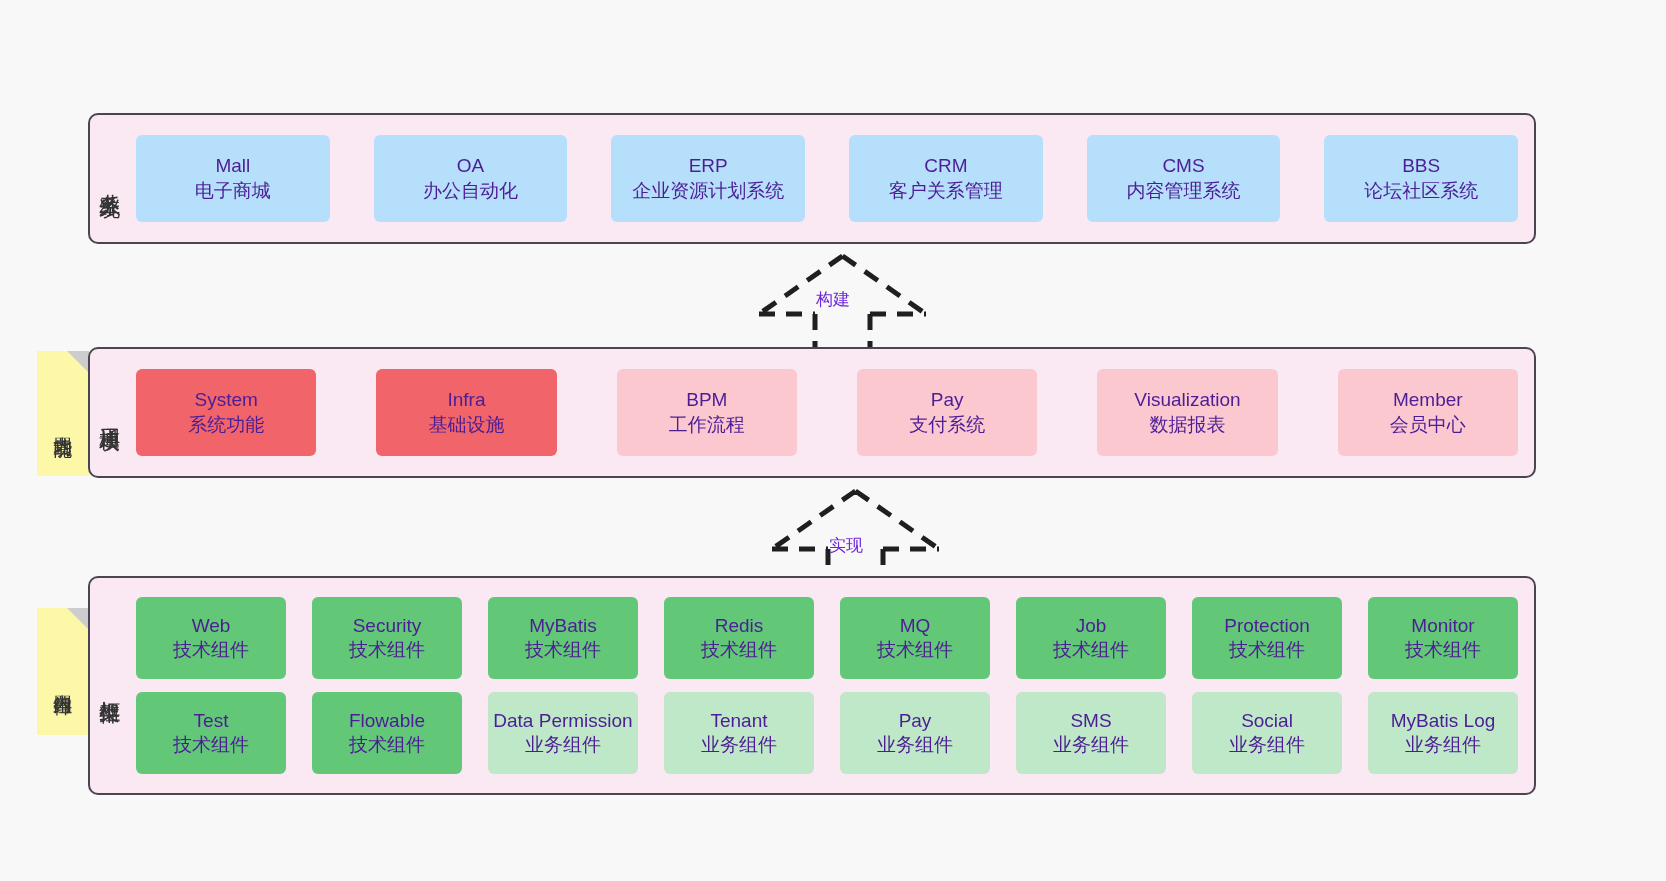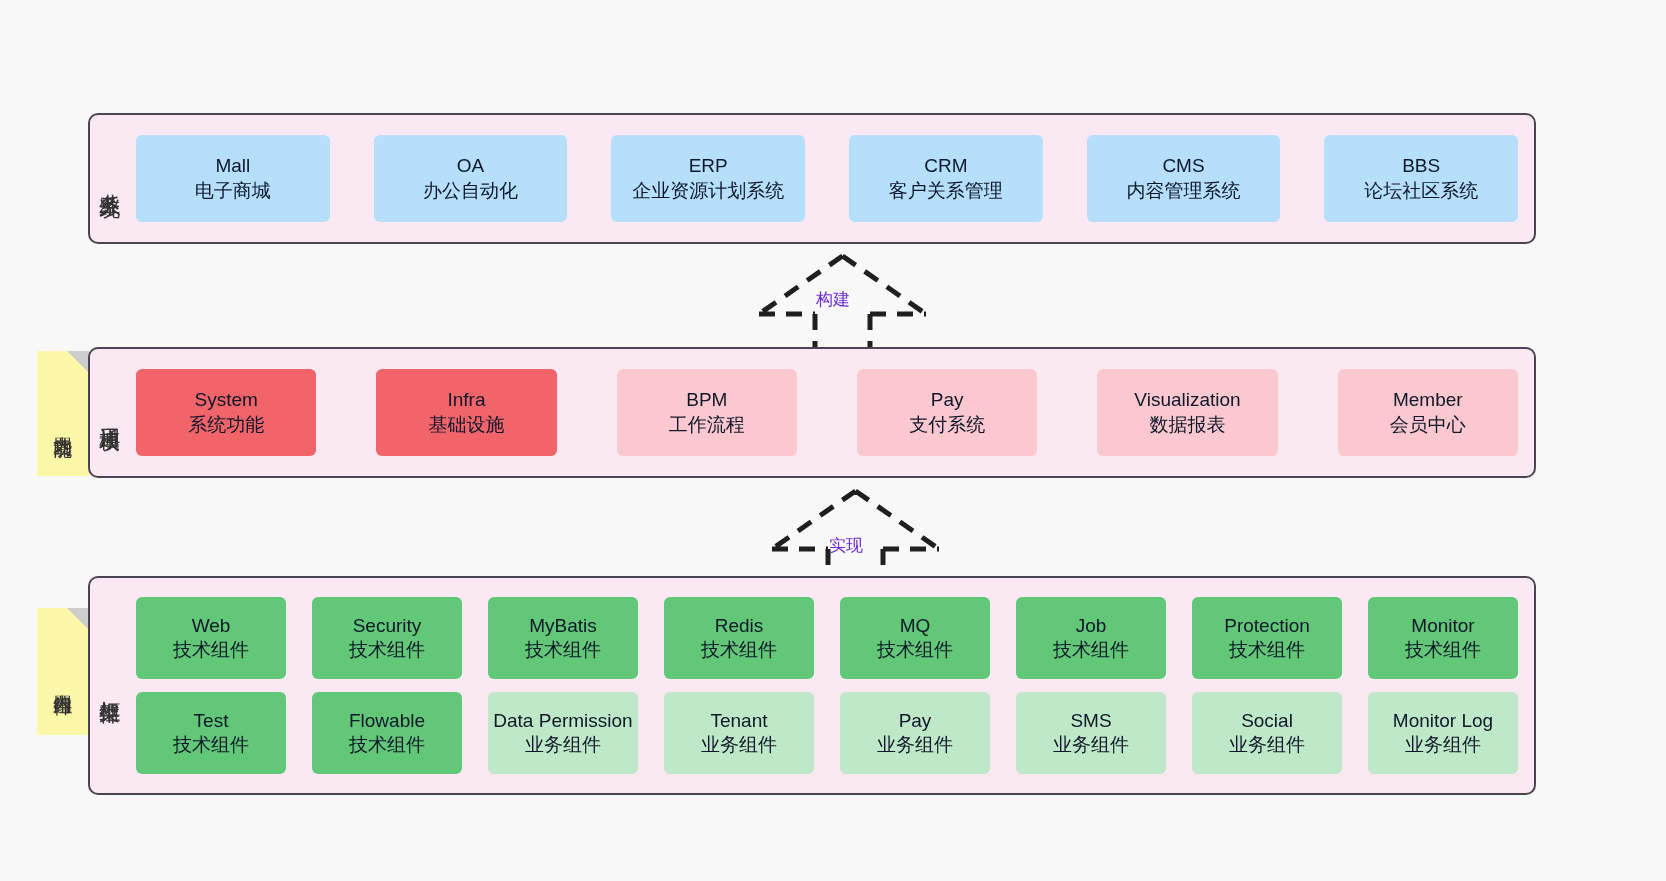--- a/index.html
+++ b/index.html
@@ -59,21 +59,21 @@
   .box {
     border-radius: 6px;
     display: flex;
     flex-direction: column;
     align-items: center;
     justify-content: center;
     box-sizing: border-box;
     text-align: center;
     line-height: 1.28;
     font-size: 19px;
-    color: #0f172a;
+    color: #4c1d95;
   }
   .box .l1 { display:block; }
   .box .l2 { display:block; }
 
   
   #layer-business {
     left: 88px;
     top: 113px;
     width: 1448px;
     height: 131px;
@@ -343,21 +343,21 @@
           </div>
           <div class="box green-soft">
             <span class="l1">SMS</span>
             <span class="l2">业务组件</span>
           </div>
           <div class="box green-soft">
             <span class="l1">Social</span>
             <span class="l2">业务组件</span>
           </div>
           <div class="box green-soft">
-            <span class="l1">Monitor Log</span>
+            <span class="l1">MyBatis Log</span>
             <span class="l2">业务组件</span>
           </div>
         </div>
 
       </div>
     </div>
   </div>
 
 </div>
 

